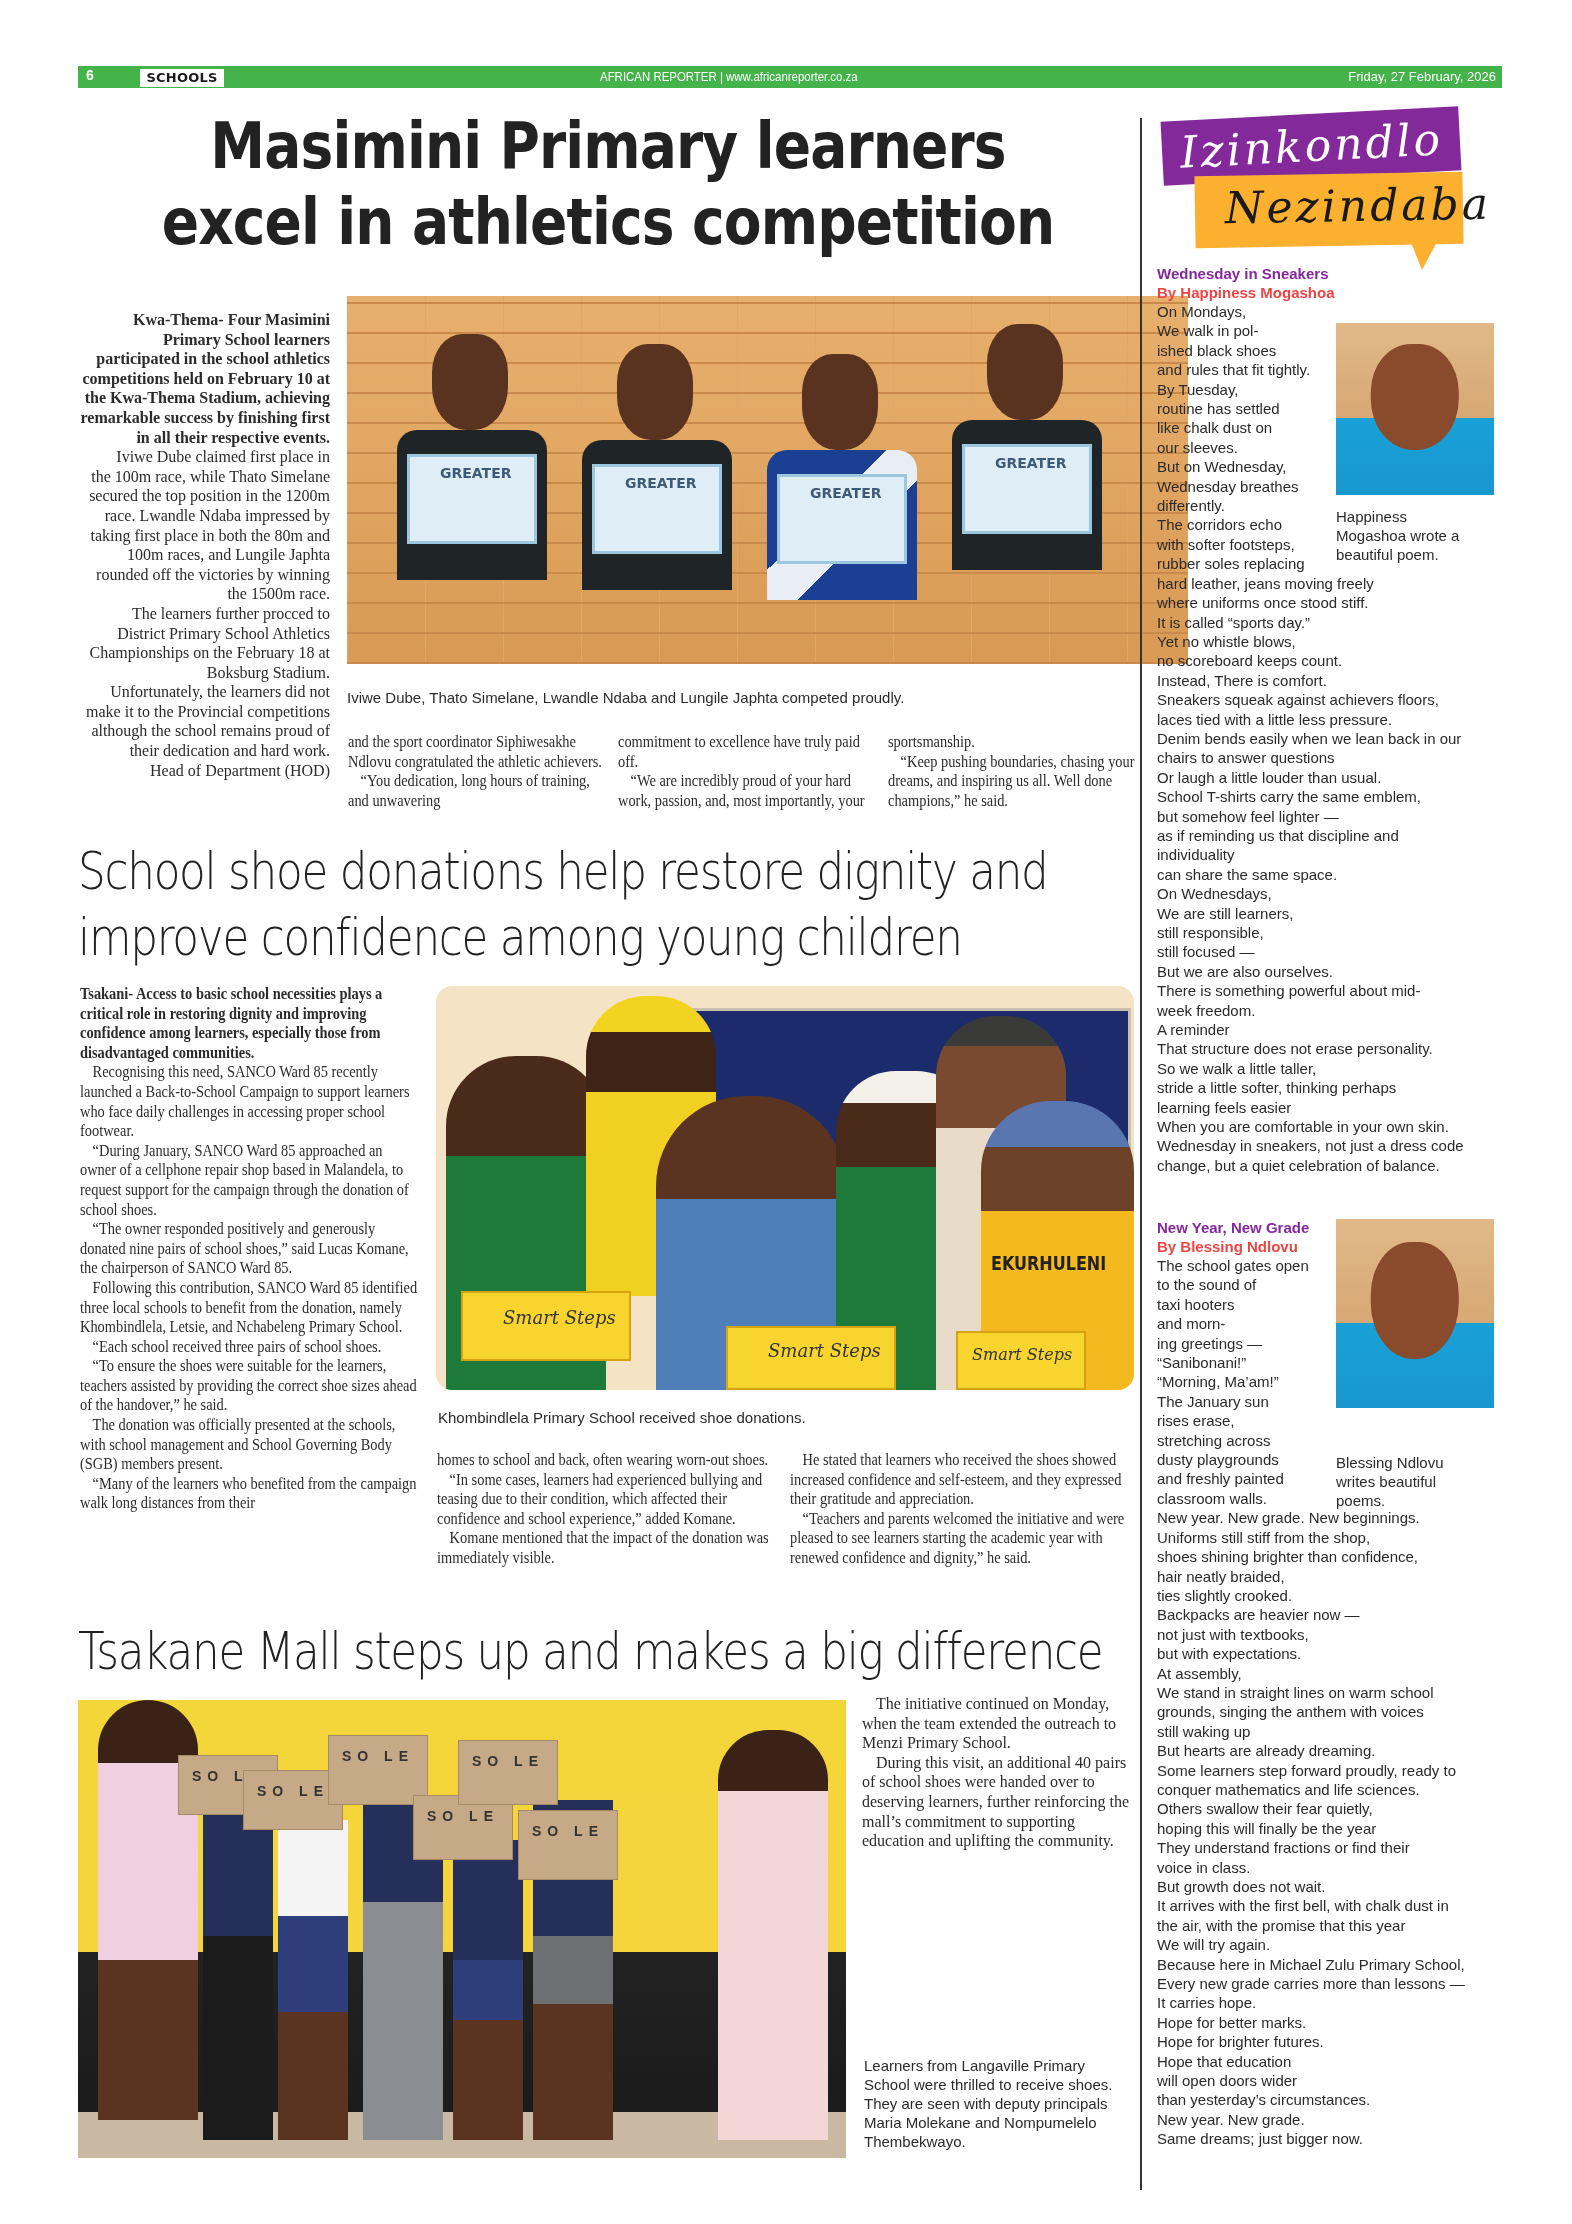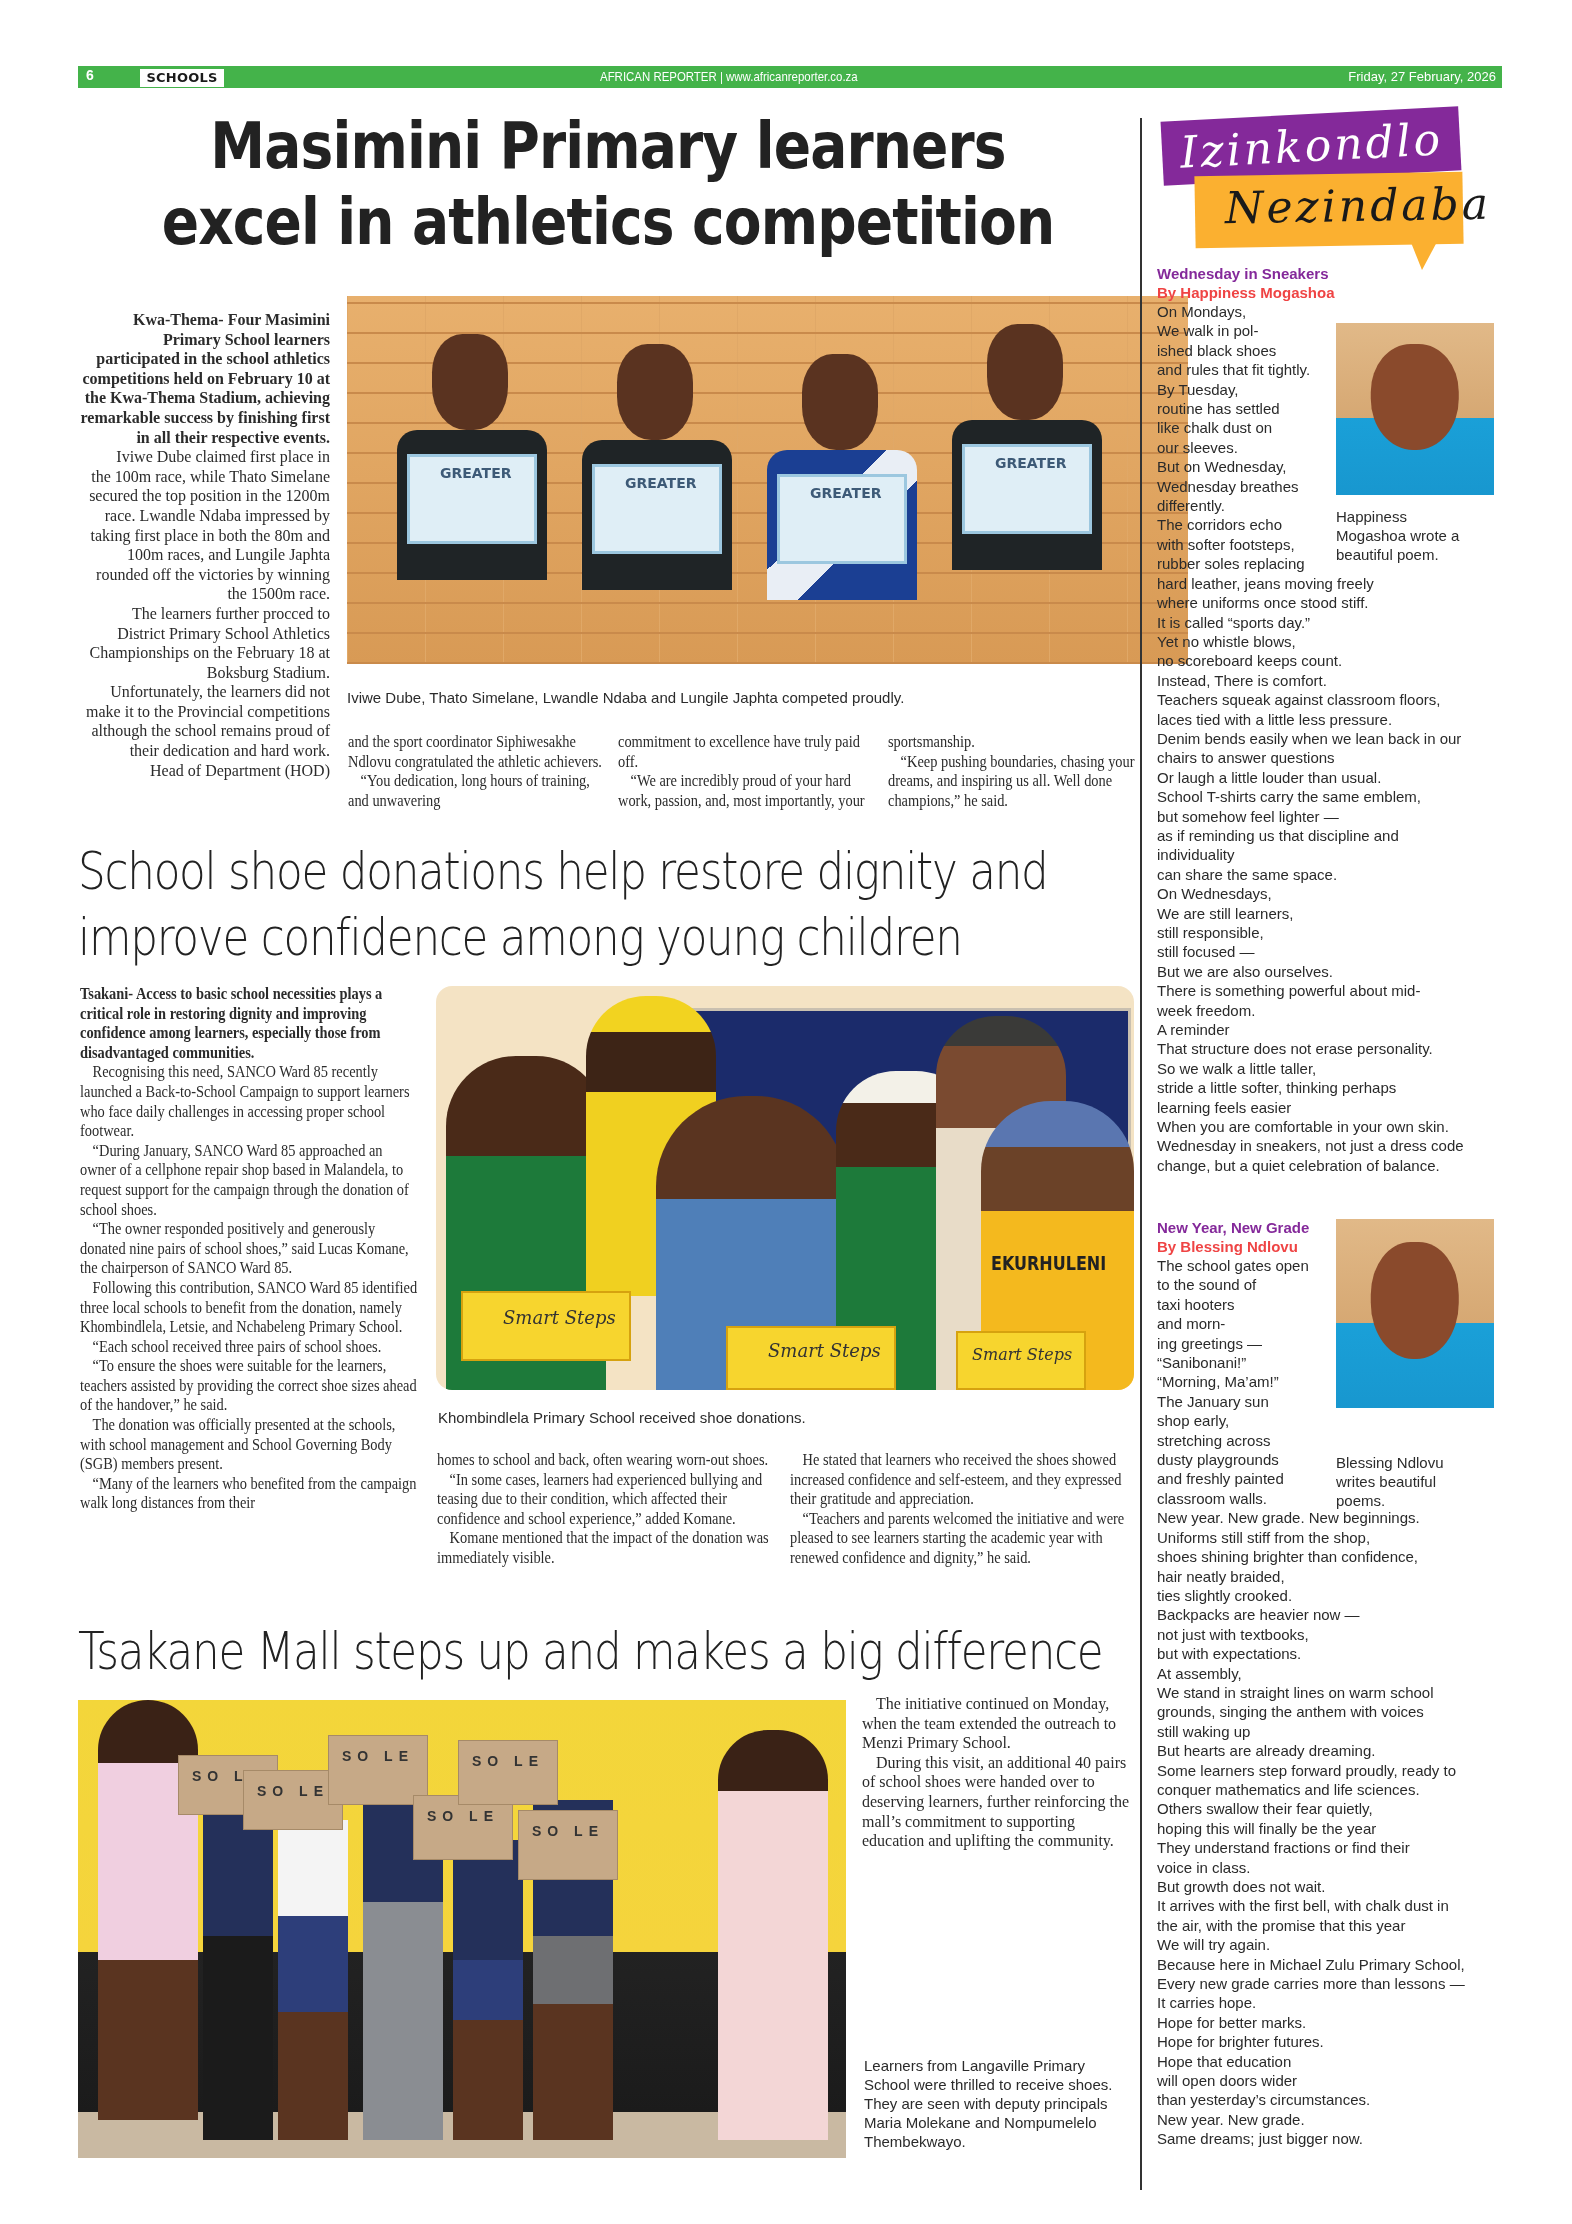--- a/index.html
+++ b/index.html
@@ -243,21 +243,21 @@
       <div>differently.</div>
       <div>The corridors echo</div>
       <div>with softer footsteps,</div>
       <div>rubber soles replacing</div>
       <div>hard leather, jeans moving freely</div>
       <div>where uniforms once stood stiff.</div>
       <div>It is called “sports day.”</div>
       <div>Yet no whistle blows,</div>
       <div>no scoreboard keeps count.</div>
       <div>Instead, There is comfort.</div>
-      <div>Teachers squeak against classroom floors,</div>
+      <div>Sneakers squeak against achievers floors,</div>
       <div>laces tied with a little less pressure.</div>
       <div>Denim bends easily when we lean back in our</div>
       <div>chairs to answer questions</div>
       <div>Or laugh a little louder than usual.</div>
       <div>School T-shirts carry the same emblem,</div>
       <div>but somehow feel lighter —</div>
       <div>as if reminding us that discipline and</div>
       <div>individuality</div>
       <div>can share the same space.</div>
       <div>On Wednesdays,</div>
@@ -287,21 +287,21 @@
   <div class="poem-by">By Blessing Ndlovu</div>
   <div class="poem" id="poem2-lines">
       <div>The school gates open</div>
       <div>to the sound of</div>
       <div>taxi hooters</div>
       <div>and morn-</div>
       <div>ing greetings —</div>
       <div>“Sanibonani!”</div>
       <div>“Morning, Ma’am!”</div>
       <div>The January sun</div>
-      <div>shop early,</div>
+      <div>rises erase,</div>
       <div>stretching across</div>
       <div>dusty playgrounds</div>
       <div>and freshly painted</div>
       <div>classroom walls.</div>
       <div>New year. New grade. New beginnings.</div>
       <div>Uniforms still stiff from the shop,</div>
       <div>shoes shining brighter than confidence,</div>
       <div>hair neatly braided,</div>
       <div>ties slightly crooked.</div>
       <div>Backpacks are heavier now —</div>

